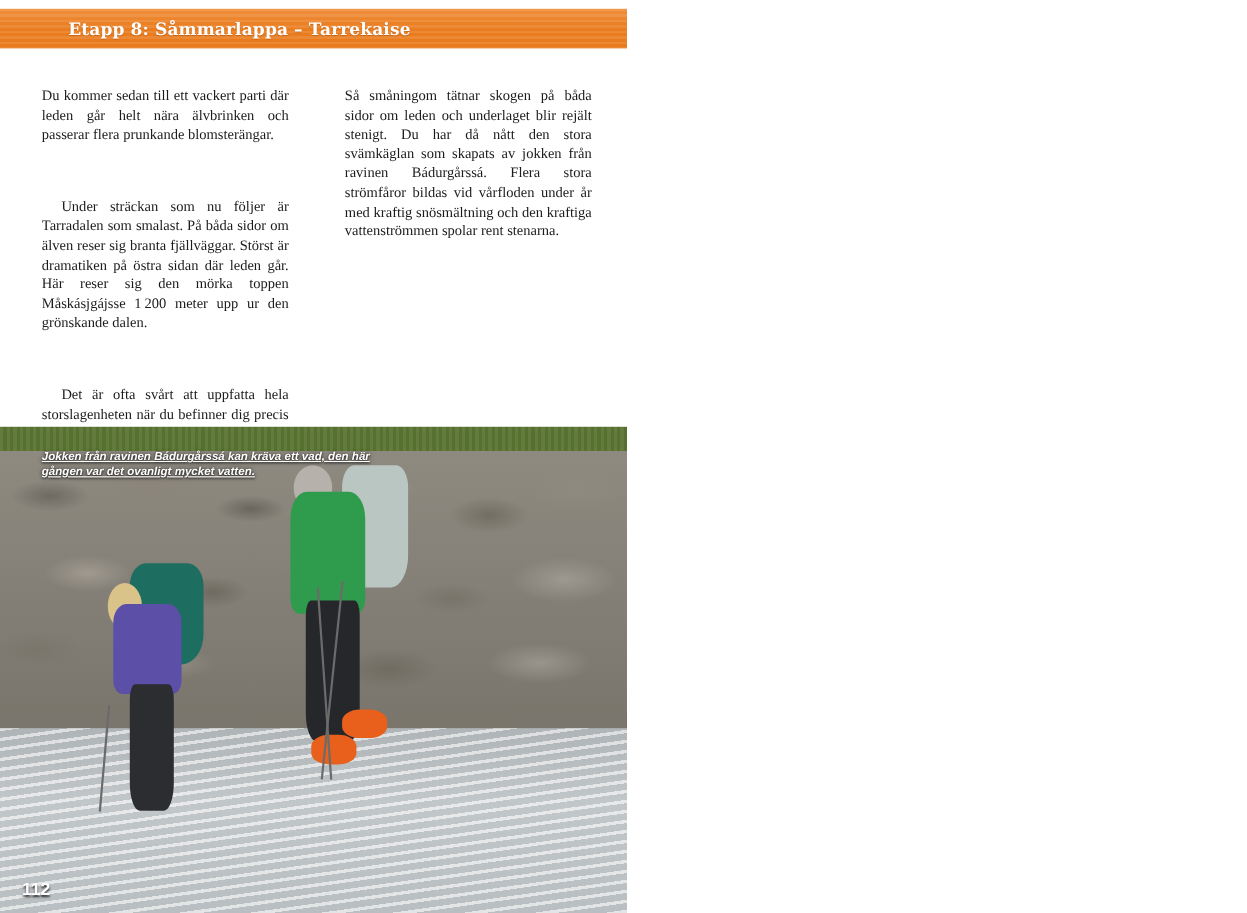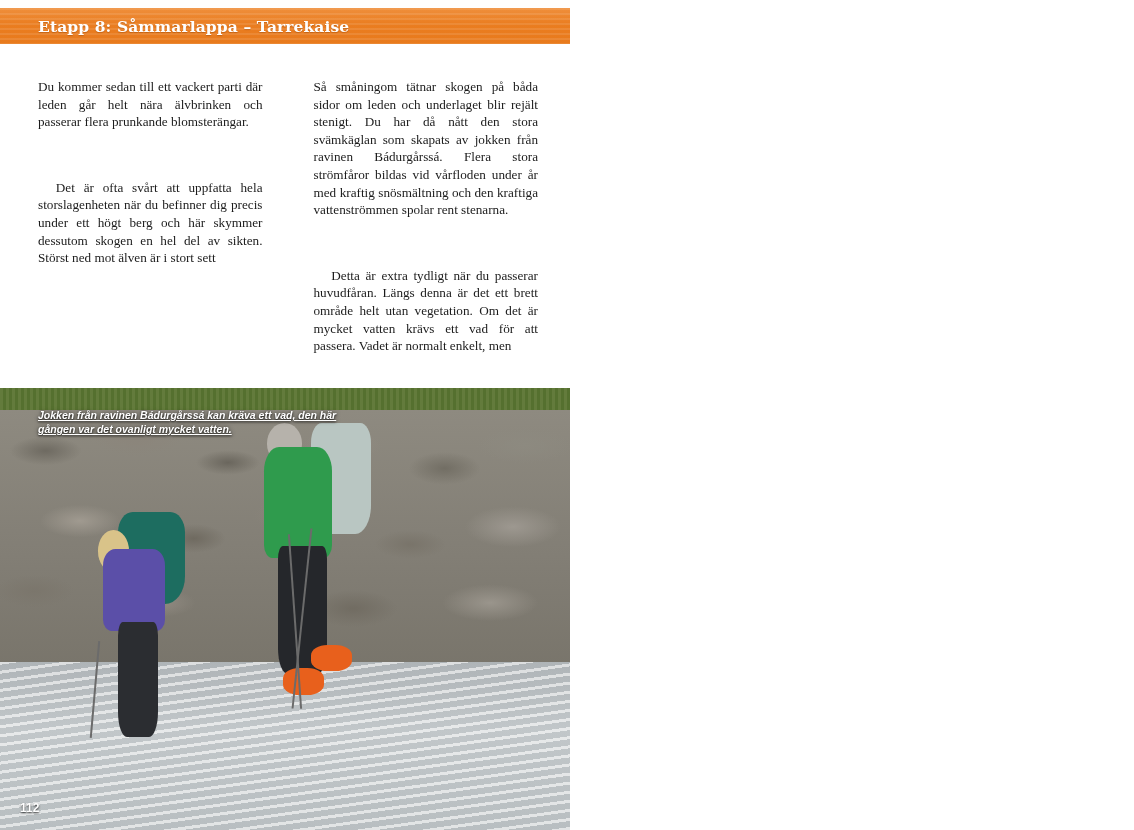--- a/index.html
+++ b/index.html
@@ -24,21 +24,21 @@
     position: absolute; left: 0; top: 8px; width: 570px; height: 36px;
     background:
       repeating-linear-gradient(
         to bottom,
         rgba(255,255,255,0.10) 0px,
         rgba(255,255,255,0.10) 2px,
         rgba(255,255,255,0.00) 2px,
         rgba(255,255,255,0.00) 5px
       ),
       linear-gradient(to bottom, #ef8f3c 0%, #ea7d20 45%, #e87a1c 100%);
-    display: flex; align-items: center;
+    display: flex; align-items: center; padding-left: 24px;
   }
   .banner-title {
     color: #ffffff;
     font-family: "DejaVu Serif", serif;
     font-weight: 700;
     font-size: 15.5px;
     letter-spacing: 0.1px;
     padding-left: 38px;
     text-shadow: 0 1px 1px rgba(120,55,5,0.35);
     white-space: nowrap;
@@ -147,46 +147,46 @@
     color: #ffffff;
     text-shadow: 0 1px 2px rgba(0,0,0,0.75), 0 0 4px rgba(0,0,0,0.5);
     z-index: 6;
   }
   #caption-river     { left: 38px;  top: 408px; width: 300px; text-decoration: underline; }
 
   
   .folio {
     position: absolute;
     font-family: "Liberation Sans", sans-serif;
-    font-size: 12px;
+    font-size: 16px;
     font-weight: 700;
     z-index: 7;
   }
   #folio-left  { left: 20px;  top: 801px; color: #ffffff;
                  text-shadow: 0 1px 2px rgba(0,0,0,0.8); }
 </style>
 </head>
 <body>
 
 <div class="spread">
 
   <div class="page-left">
 
     <div class="banner">
       <div class="banner-title">Etapp 8: Såmmarlappa – Tarrekaise</div>
     </div>
 
     <div class="cols" id="tl-cols">
       <div class="col">
         <p>Du kommer sedan till ett vackert parti där leden går helt nära älvbrinken och passerar flera prunkande blomsterängar.</p>
+        <p>Under sträckan som nu följer är Tarradalen som smalast. På båda sidor om älven reser sig branta fjällväggar. Störst är dramatiken på östra sidan där leden går. Här reser sig den mörka toppen Måskásjgájsse 1 200 meter upp ur den grönskande dalen.</p>
         <p>Det är ofta svårt att uppfatta hela storslagenheten när du befinner dig precis under ett högt berg och här skymmer dessutom skogen en hel del av sikten. Störst ned mot älven är i stort sett</p>
       </div>
       <div class="col">
         <p>Så småningom tätnar skogen på båda sidor om leden och underlaget blir rejält stenigt. Du har då nått den stora svämkäglan som skapats av jokken från ravinen Bádurgårssá. Flera stora strömfåror bildas vid vårfloden under år med kraftig snösmältning och den kraftiga vattenströmmen spolar rent stenarna.</p>
-        <p>Detta är extra tydligt när du passerar huvudfåran. Längs denna är det ett brett område helt utan vegetation. Om det är mycket vatten krävs ett vad för att passera. Vadet är normalt enkelt, men</p>
       </div>
     </div>
 
     <div class="photo" id="photo-river">
       <div id="river-grass"></div>
       <div id="river-rocks"></div>
       <div id="river-water"></div>
 
       <div class="hiker" id="hiker-woman">
         <div class="pack-teal"></div>

